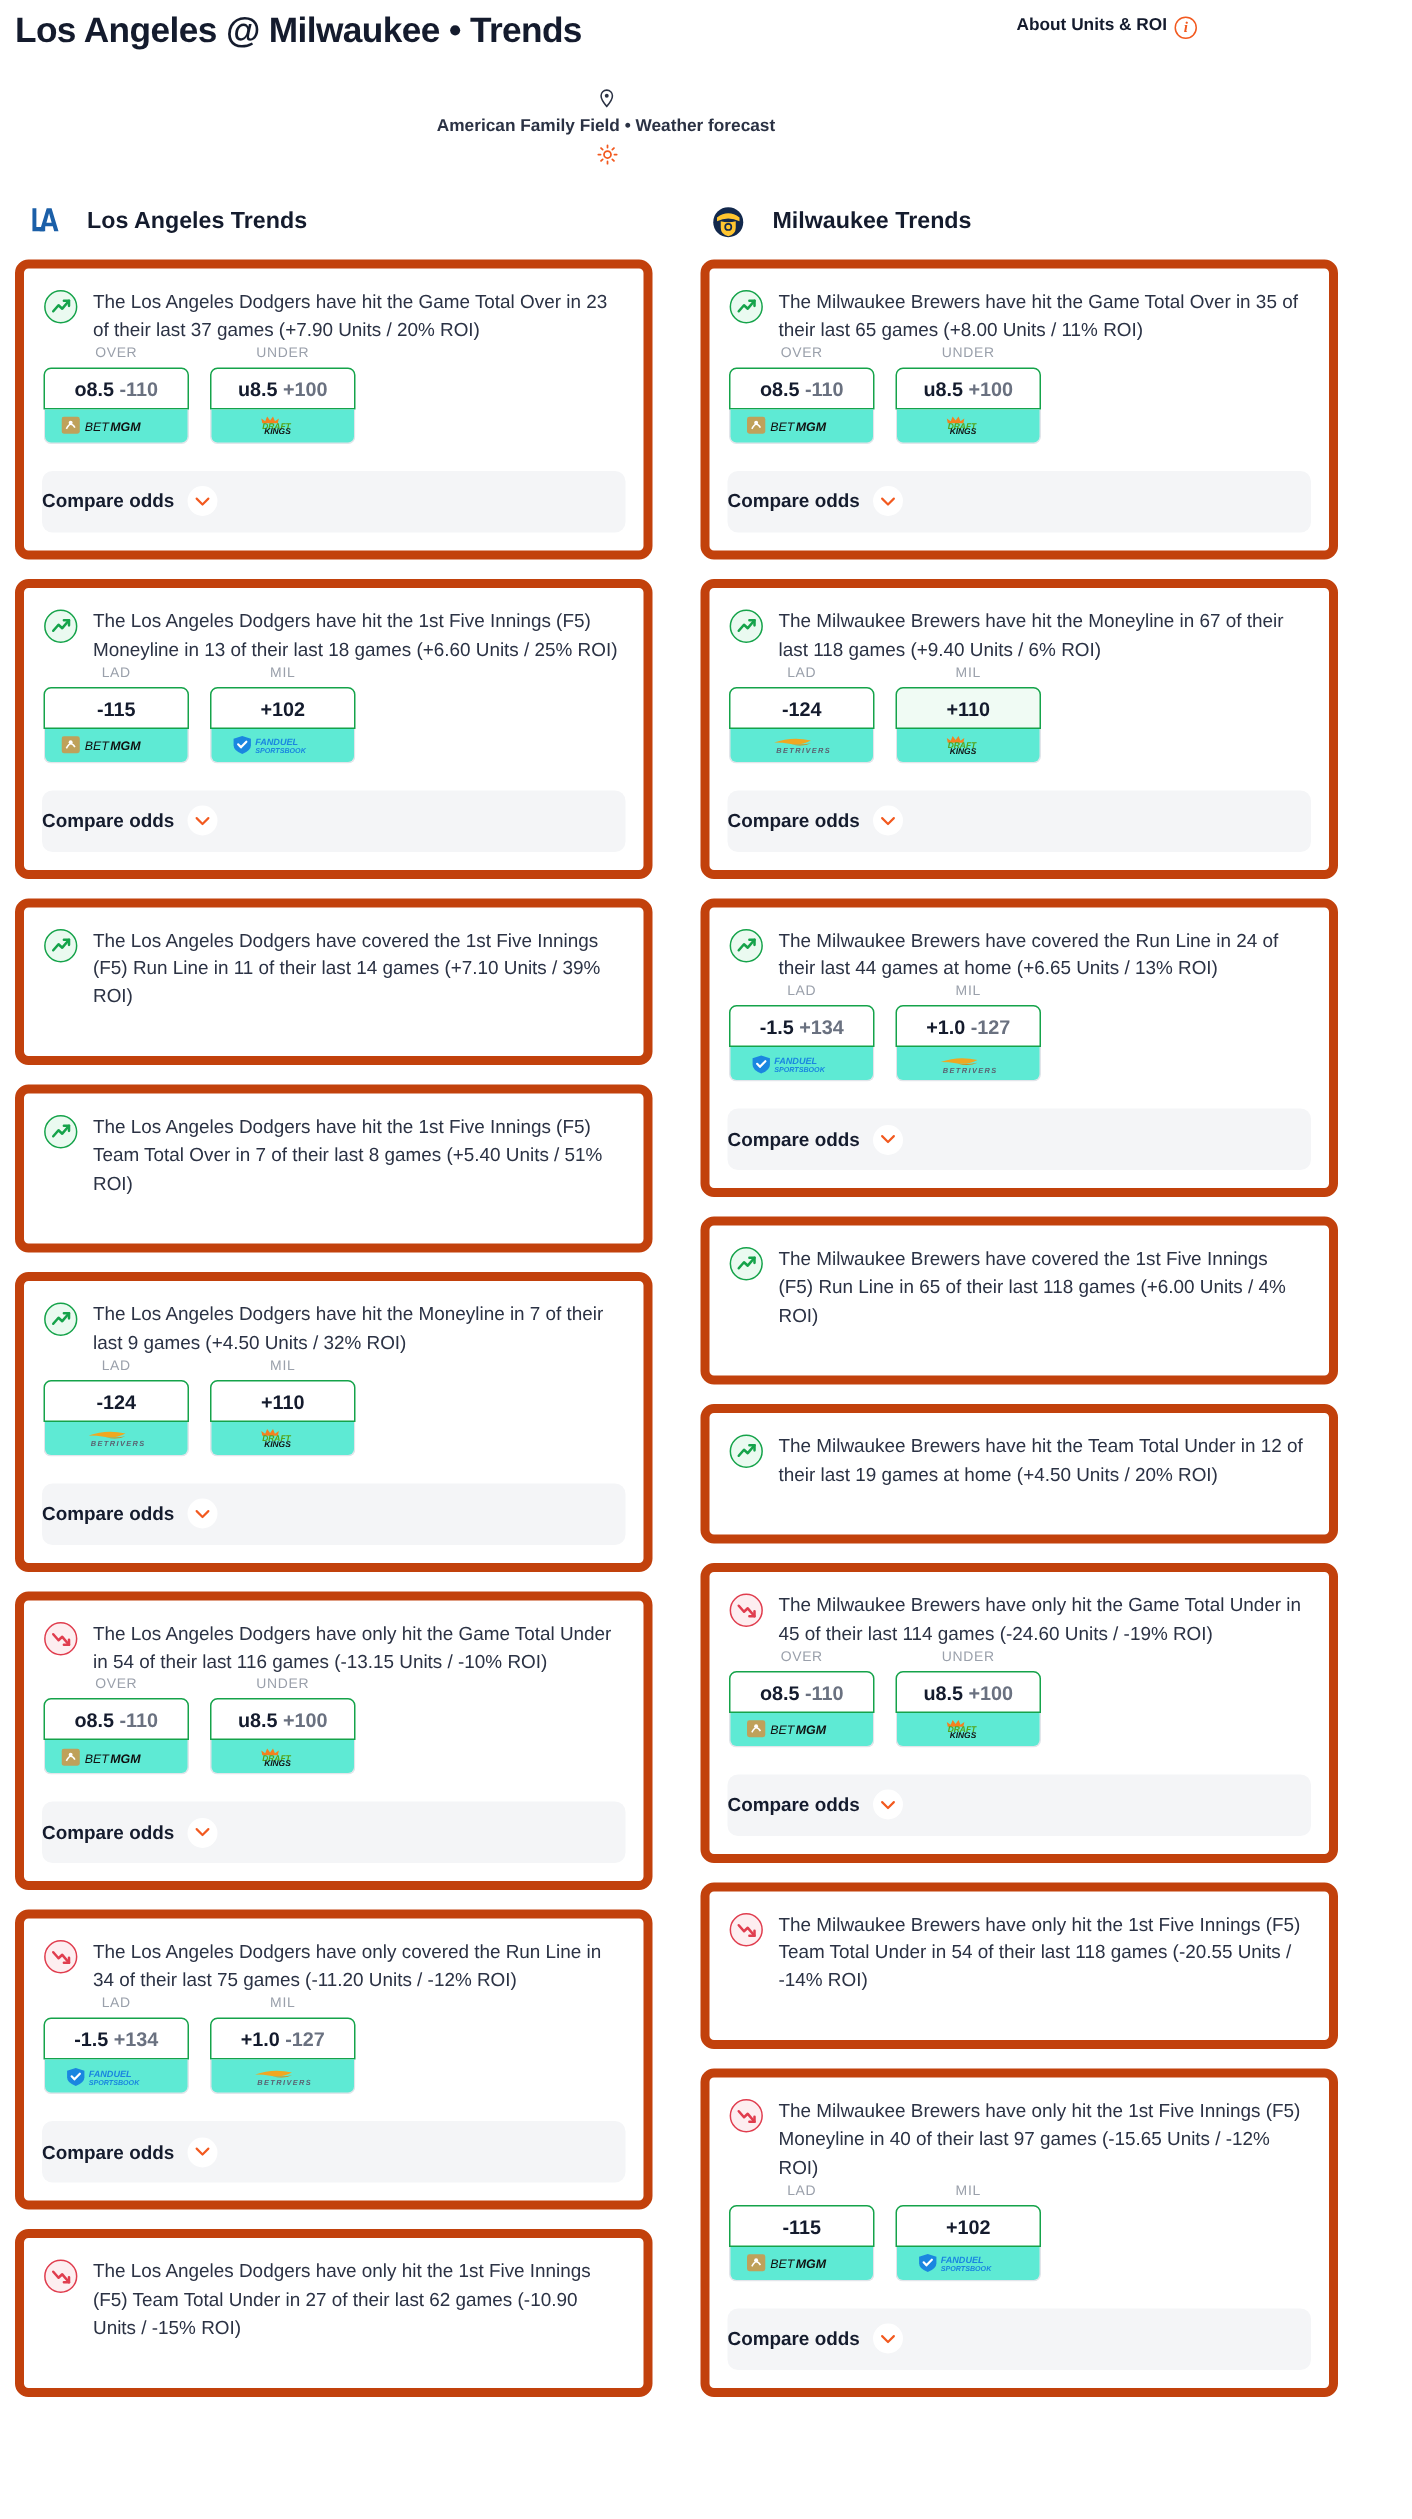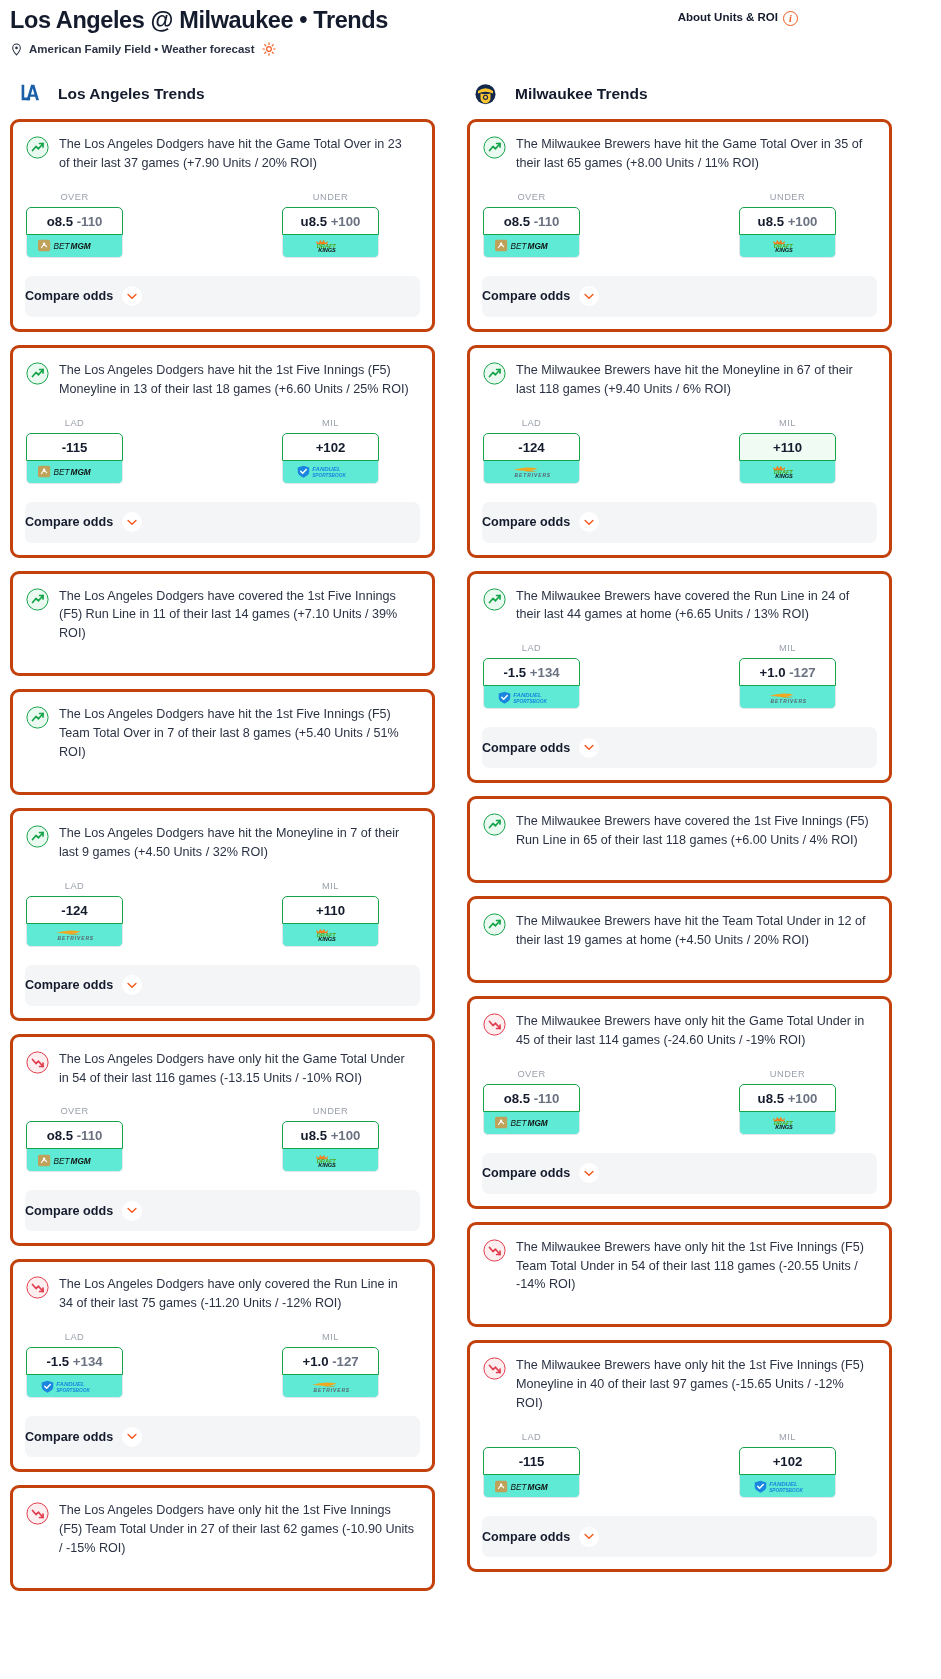--- a/index.html
+++ b/index.html
@@ -27,52 +27,52 @@
   }
   .info-icon {
     width: 15px; height: 15px; border-radius: 50%;
     border: 1.4px solid #f2591f; color: #f2591f;
     font-size: 10px; font-weight: bold; font-style: italic;
     display: flex; align-items: center; justify-content: center;
     line-height: 1; font-family: "Liberation Serif", serif;
   }
   .venue-row {
     display: flex; align-items: center; gap: 6px;
-    margin-top: 8px; font-size: 11.5px; font-weight: bold; color: #2b3244;
+    margin-top: 25px; font-size: 11.5px; font-weight: bold; color: #2b3244; flex-direction: column;
   }
   .pin-icon { width: 13px; height: 13px; flex: 0 0 13px; }
   .sun-icon { width: 14px; height: 14px; flex: 0 0 14px; margin-left: 1px; }
 
   
   .columns { display: flex; gap: 32px; margin-top: 25px; align-items: flex-start; }
   .col { width: 425px; flex: 0 0 425px; }
 
   .col-head {
     display: flex; align-items: center; gap: 17px;
     font-size: 15.5px; font-weight: bold; color: #141b2d;
     margin-bottom: 13px; padding-left: 6px;
   }
   .team-logo { width: 25px; height: 25px; flex: 0 0 25px; }
 
   
   .card {
-    border: 3px solid #c2410c; border-radius: 9px; background: #fff;
+    border: 6px solid #c2410c; border-radius: 9px; background: #fff;
     margin-bottom: 13px; padding: 13px 13px 0 13px; overflow: hidden;
   }
   .card.text-only { padding-bottom: 30px; }
   .trend-row { display: flex; gap: 10px; align-items: flex-start; }
   .trend-icon { width: 23px; height: 23px; flex: 0 0 23px; margin-top: 1px; }
   .trend-text {
     font-size: 12.6px; line-height: 1.5; color: #2b3244; padding-right: 4px;
   }
 
   
   .odds-area {
-    display: flex; justify-content: space-between; gap: 14px;
-    margin-top: 19px; padding-right: 40px;
+    display: flex; justify-content: flex-start; gap: 14px;
+    padding-right: 40px;
   }
   .odds-col { width: 97px; }
   .odds-label {
     text-align: center; font-size: 9.3px; color: #9aa0ab;
     letter-spacing: 0.45px; margin-bottom: 5px; font-weight: normal;
   }
   .odds-box {
     border: 1px solid #15a34a; border-radius: 5px 5px 0 0;
     background: #fff; text-align: center; padding: 6px 2px 5px 2px;
     font-size: 13.2px; font-weight: bold; color: #141b2d; cursor: pointer;

